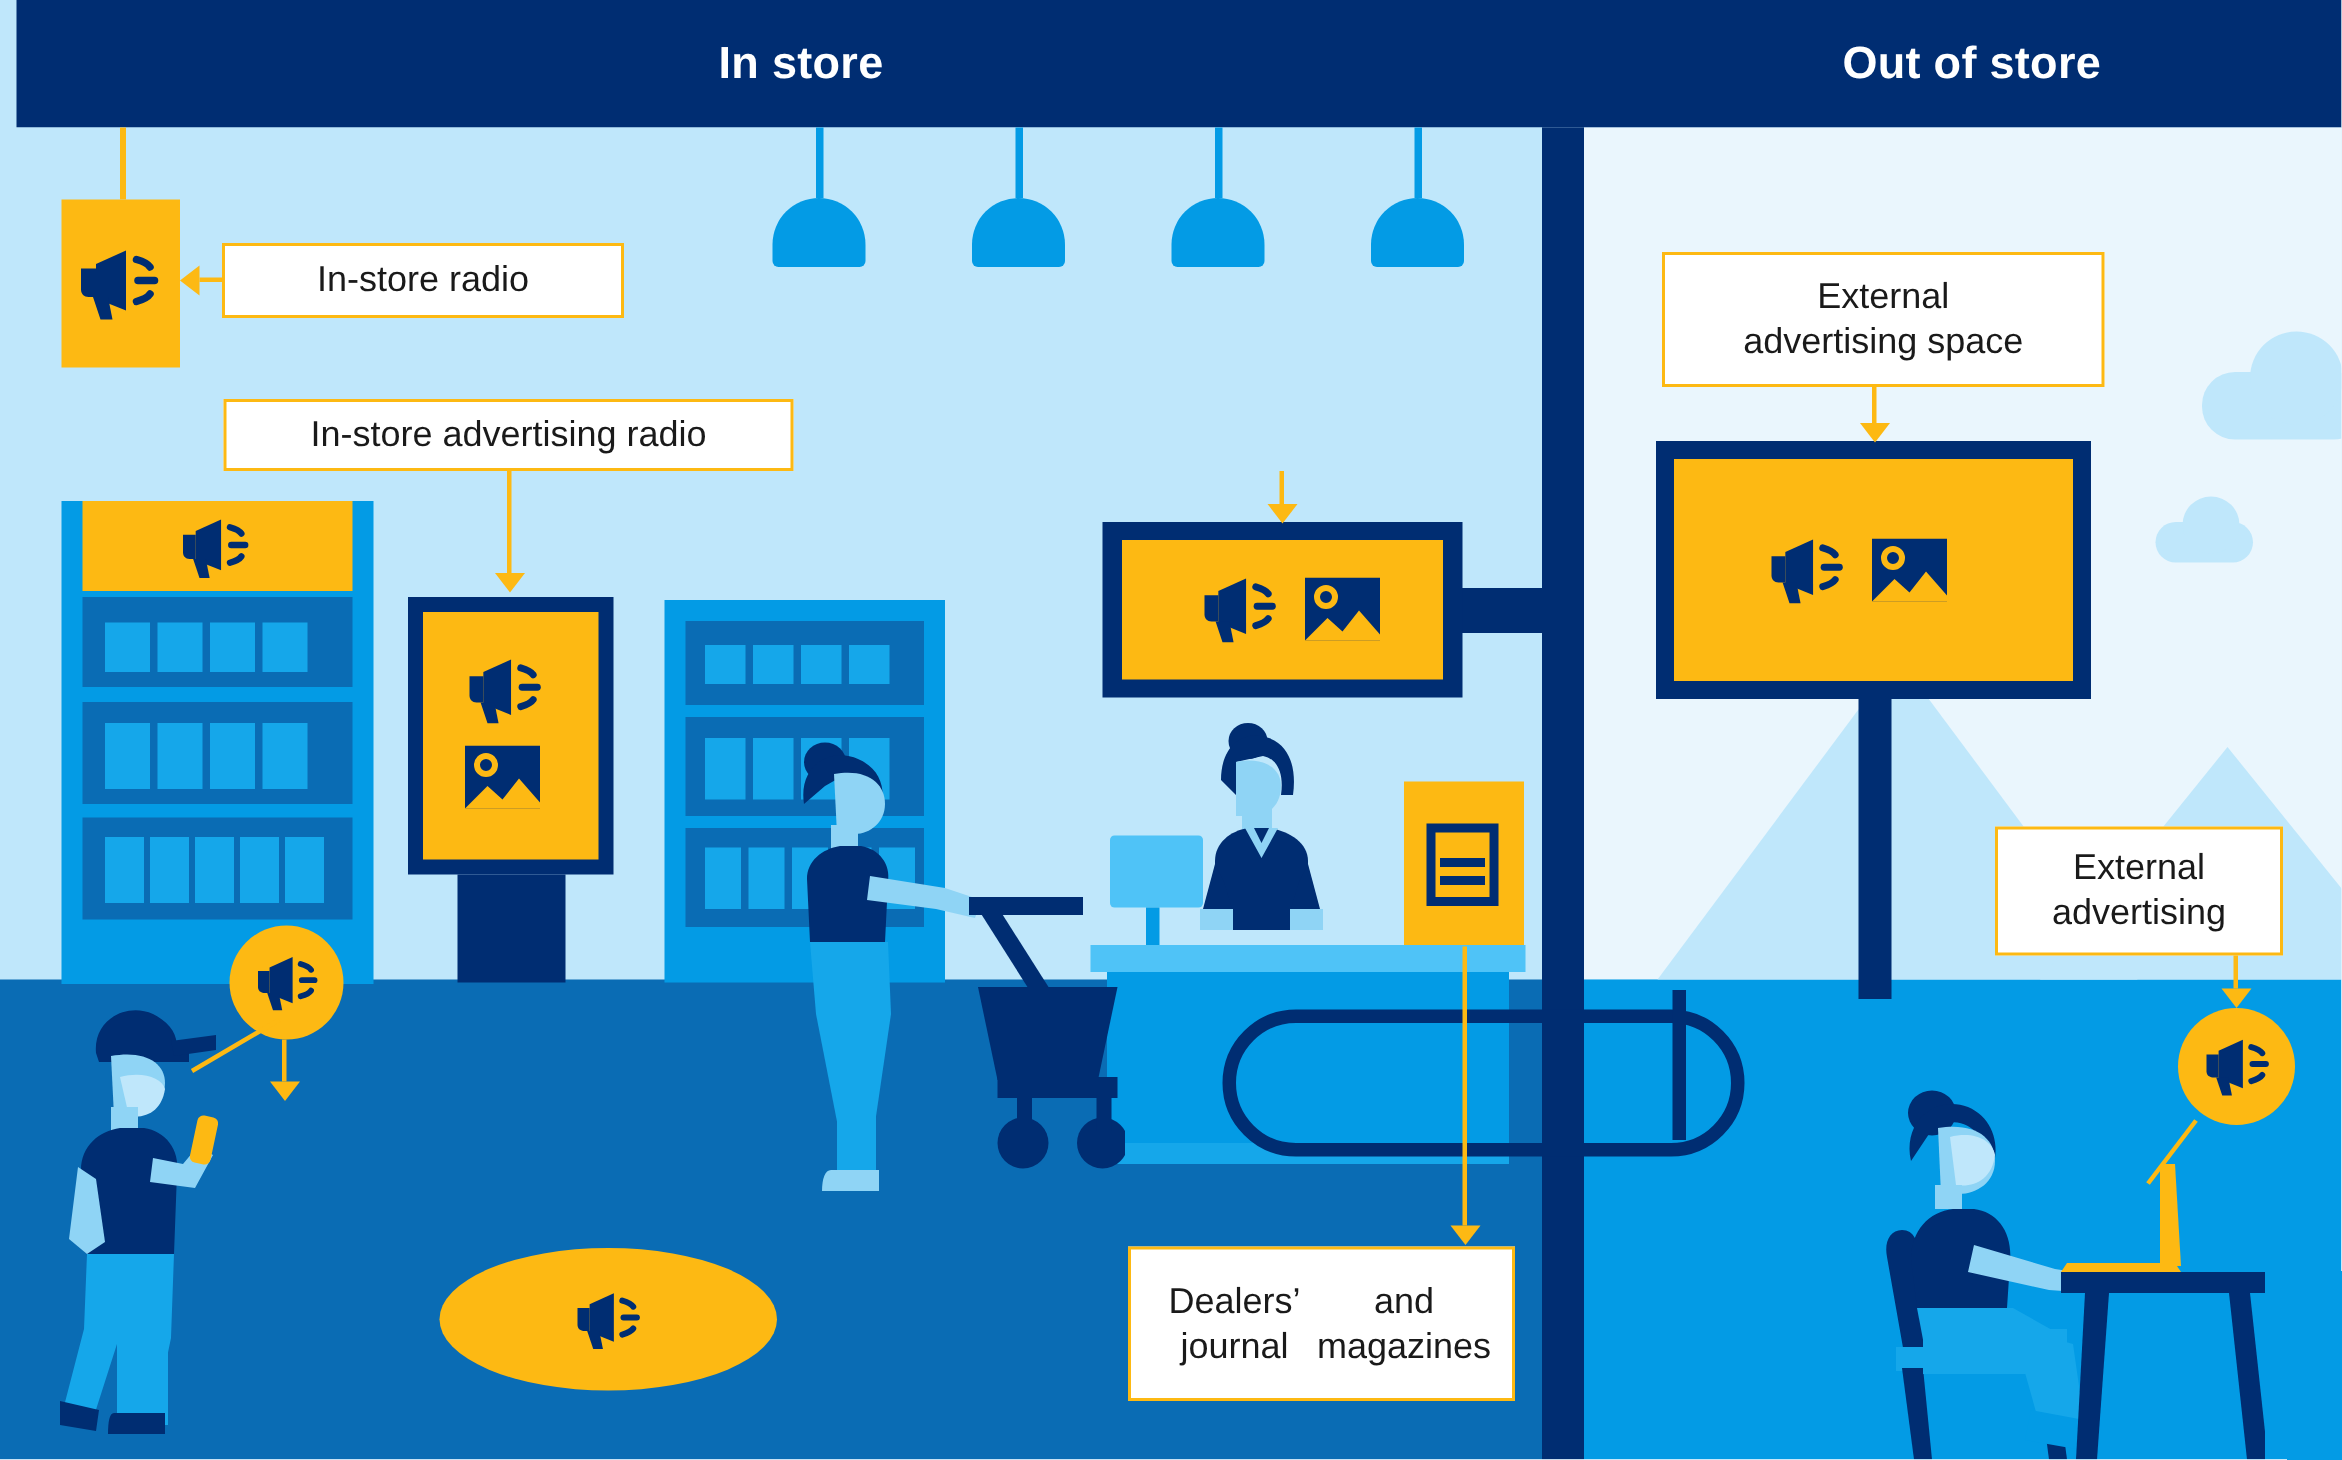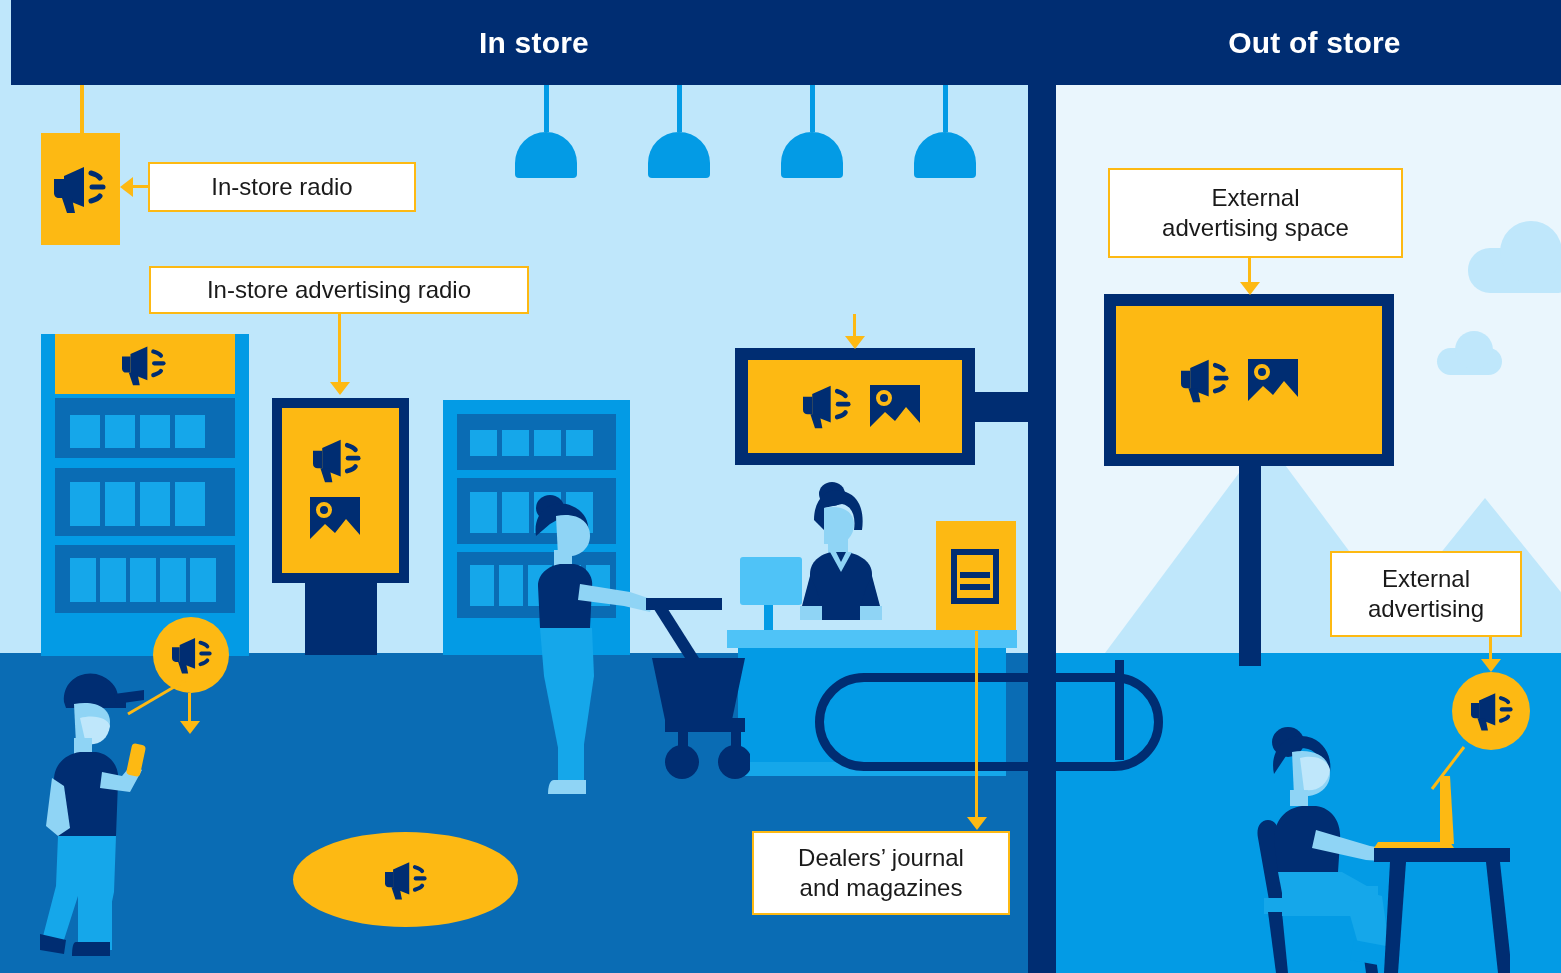--- a/index.html
+++ b/index.html
@@ -373,21 +373,21 @@
       <path d="M14 13 L34 4 L34 44 L14 36 Z" fill="#002d72"></path>
       <path d="M12 35 L22 35 L25 50 L17 50 Z" fill="#002d72"></path>
       <path d="M41 10 q7 2 9 5" stroke="#002d72" stroke-width="5" fill="none" stroke-linecap="round"></path>
       <path d="M42 24 q8 0 11 0" stroke="#002d72" stroke-width="5" fill="none" stroke-linecap="round"></path>
       <path d="M41 38 q7 -2 9 -5" stroke="#002d72" stroke-width="5" fill="none" stroke-linecap="round"></path>
     </svg>
   </div>
 
   <div class="conn" style="left:975px;top:631px;width:3px;height:186px;"></div>
   <div class="arrowhead ah-down" style="left:967px;top:817px;"></div>
-  <div class="callout" style="left:752px;top:831px;width:258px;height:84px;flex-direction:column;">
+  <div class="callout" style="left:752px;top:831px;width:258px;height:103px;">
     <span>Dealers’ journal</span>
     <span>and magazines</span>
   </div>
 
   <div class="figwrap" style="left:1250px;top:690px;width:260px;height:283px;">
     <svg width="260" height="283" viewBox="0 0 260 283">
 
       <path d="M18 130 C10 130 6 138 8 148 L20 216 L40 216 L30 148 C29 138 26 130 18 130 Z" fill="#002d72"></path>
       <rect x="14" y="208" width="108" height="16" fill="#15a7ea"></rect>
       <path d="M18 222 L26 283 L38 283 L32 222 Z" fill="#002d72"></path>

